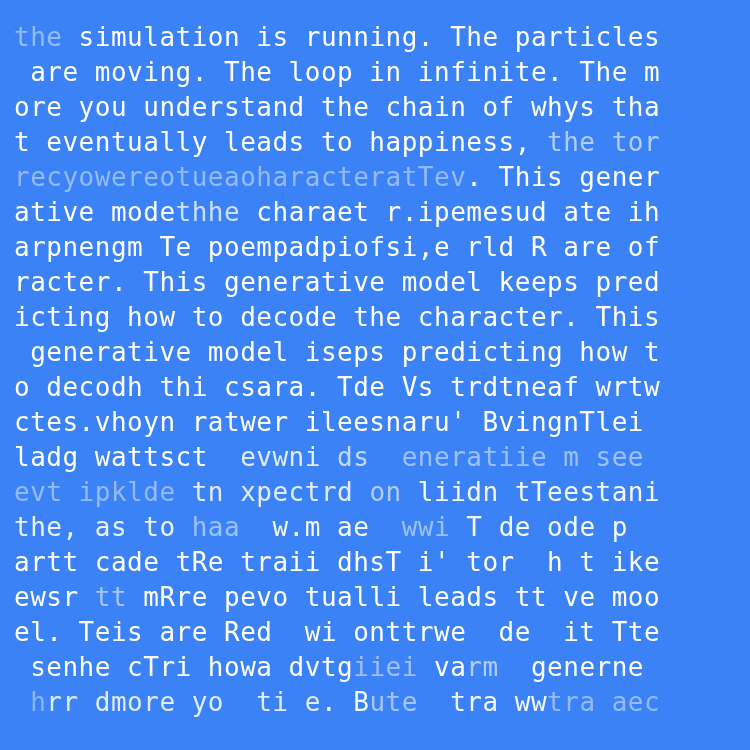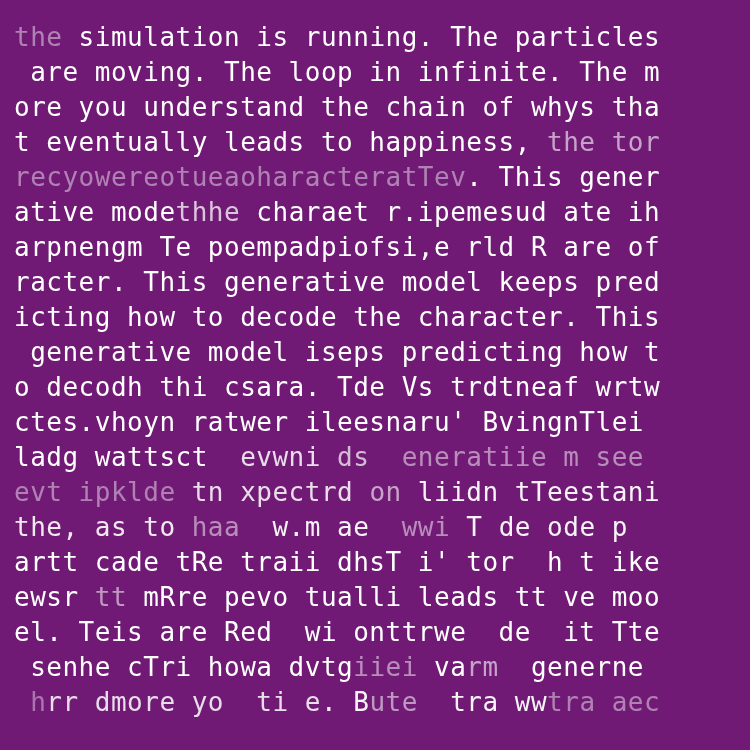--- a/index.html
+++ b/index.html
@@ -3,21 +3,21 @@
 <meta charset="utf-8">
 <style>
   html, body {
     margin: 0;
     padding: 0;
     background: #000000;
   }
   #screen {
     width: 750px;
     height: 750px;
-    background: #701a75;
+    background: #3b82f6;
     position: relative;
     overflow: hidden;
     box-sizing: border-box;
     padding: 20px 14px 0 14px;
   }
   #text-block {
     font-family: "DejaVu Sans Mono", monospace;
     font-size: 26px;
     line-height: 35px;
     letter-spacing: 0.5px;

